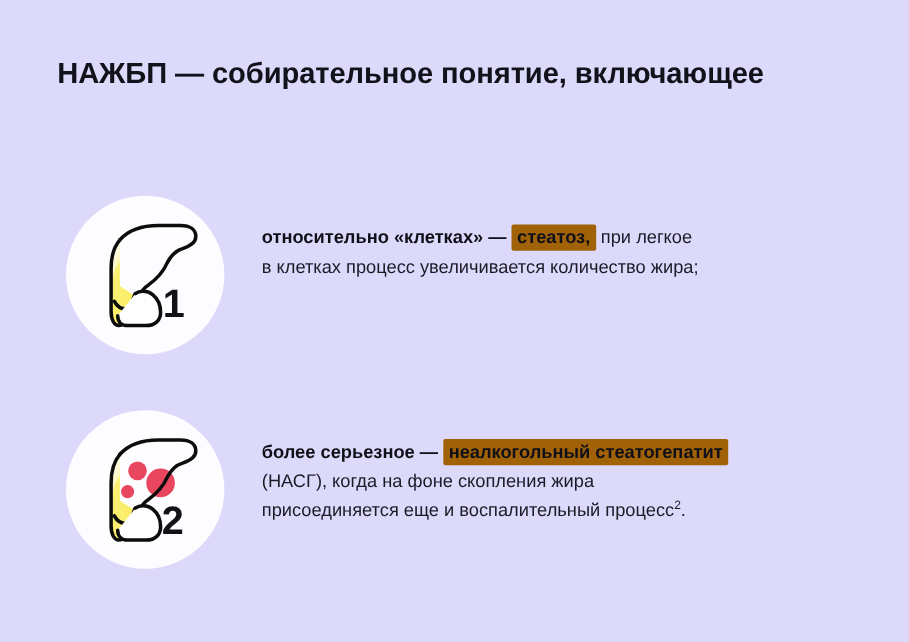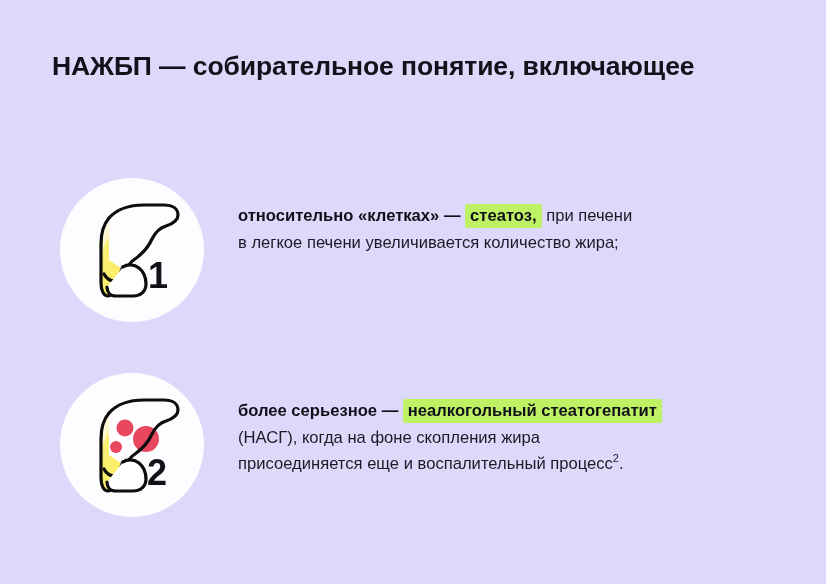--- a/index.html
+++ b/index.html
@@ -76,21 +76,21 @@
     font-size: 16.6px;
     line-height: 26.5px;
     color: #1b1b26;
   }
 
   .body-text .ln { display: block; white-space: pre-wrap; }
 
   .b { font-weight: 700; color: #101018; }
 
   .hl {
-    background: #bef264;
+    background: #a16207;
     font-weight: 700;
     color: #101018;
     padding: 2px 5px 3px 5px;
     border-radius: 2px;
     box-decoration-break: clone;
     -webkit-box-decoration-break: clone;
   }
 
   sup {
     font-size: 0.66em;
@@ -159,22 +159,22 @@
                  C84,94 86,100 86,106
                  C86,113 81,118 73,118
                  L56,118
                  C50,118 47,114 47,109" fill="#ffffff" stroke="#0d0d0d" stroke-width="3.2" stroke-linecap="round" stroke-linejoin="round"></path>
       </svg>
     </div>
 
     <div class="num num-1" style="left:148px; top:80px;">1</div>
 
     <div class="body-text" style="top:25px;">
-      <span class="ln"><span class="b">относительно «клетках» — </span><span class="hl">стеатоз,</span><span> при печени</span></span>
-      <span class="ln">в легкое печени увеличивается количество жира;</span>
+      <span class="ln"><span class="b">относительно «клетках» — </span><span class="hl">стеатоз,</span><span> при легкое</span></span>
+      <span class="ln">в клетках процесс увеличивается количество жира;</span>
     </div>
   </div>
 
   <div class="item item-2">
 
     <div class="badge">
       <svg width="144" height="144" viewBox="0 0 144 144" aria-hidden="true">
         <defs>
           <linearGradient id="fat2" x1="0" y1="0.15" x2="0.55" y2="1">
             <stop offset="0%" stop-color="#ffffff"></stop>

